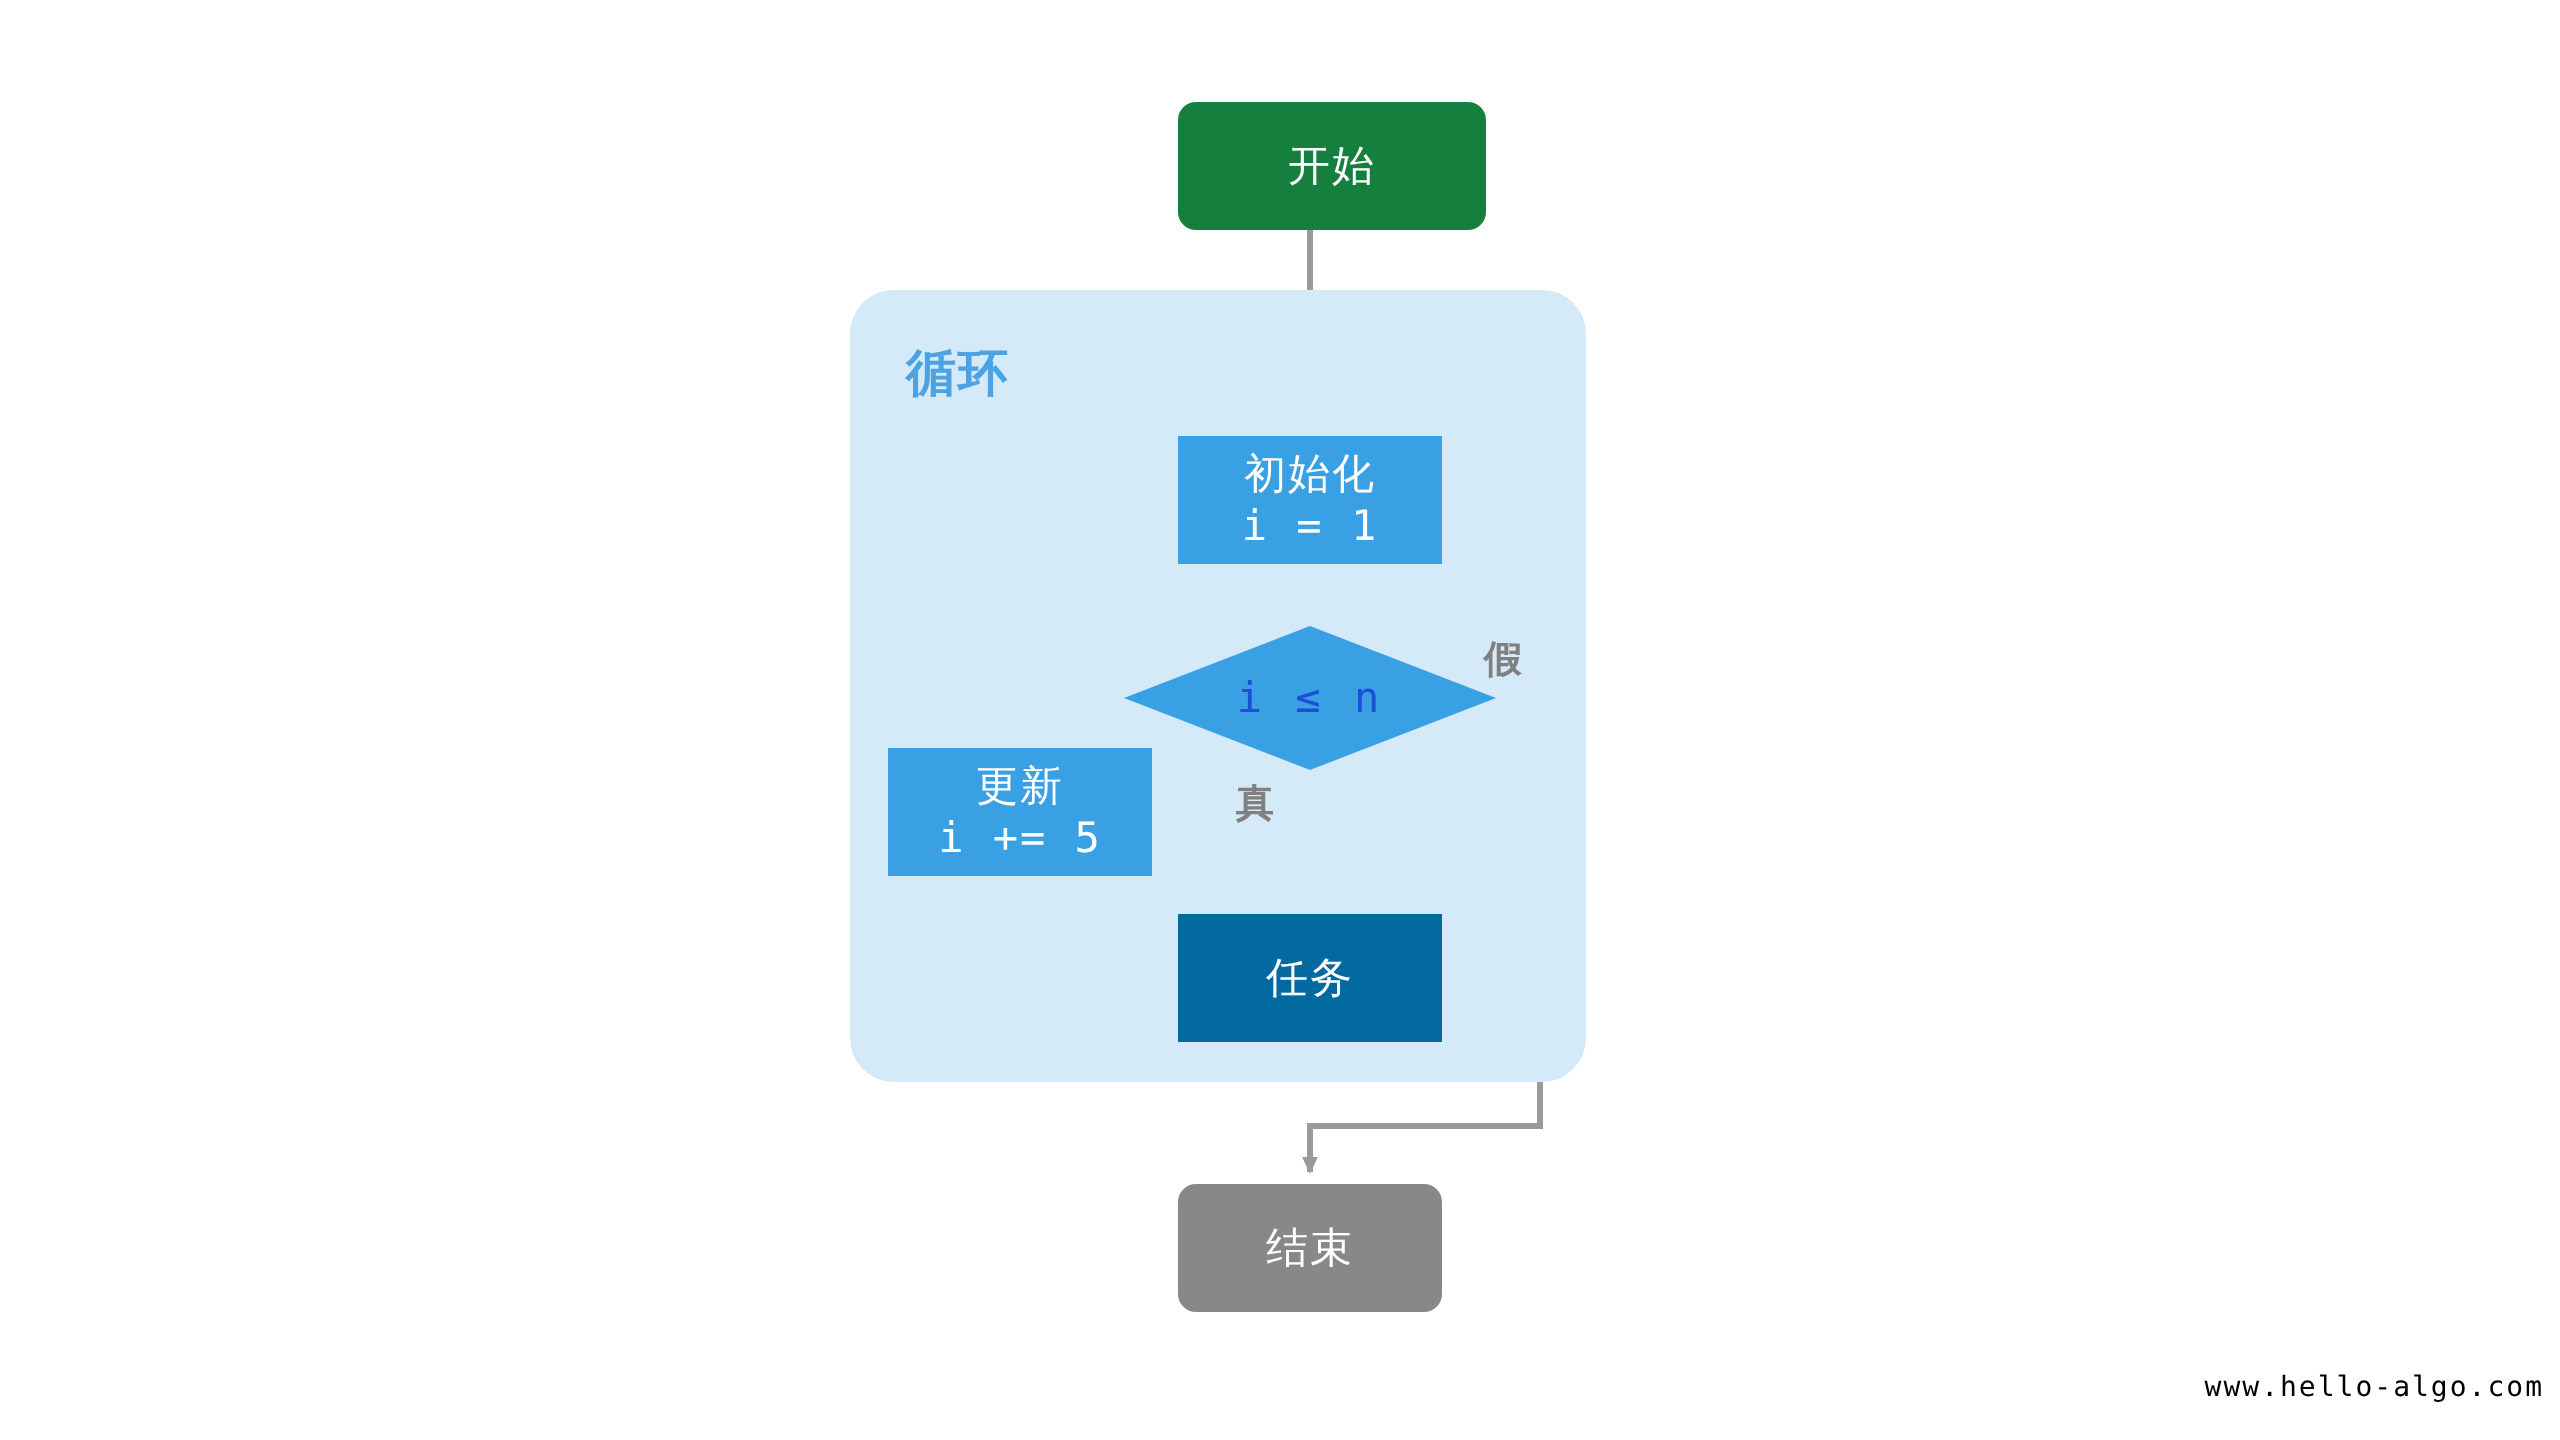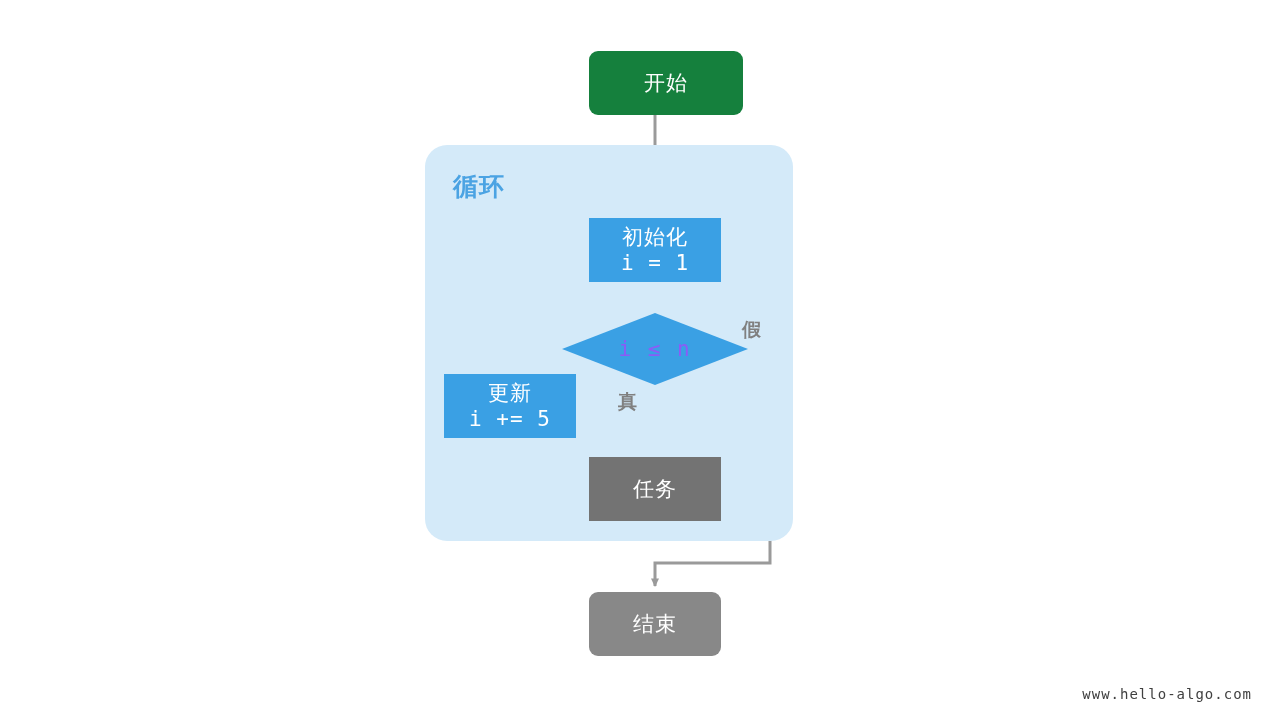--- a/index.html
+++ b/index.html
@@ -124,32 +124,32 @@
   <div id="nodes-layer">
       <div class="node terminal" style="left: 589px; top: 51px; width: 154px; height: 64px; background: #15803d; color: rgb(255, 255, 255);">
         <div class="cn">开始</div>
       </div>
       <div class="node" style="left: 589px; top: 177px; width: 132px; height: 64px; background: rgb(58, 160, 228); color: rgb(255, 255, 255); margin-top: 41px;">
         <div class="cn">初始化</div>
         <div class="mono">i = 1</div>
       </div>
       <div class="diamond-wrap" style="left: 562px; top: 313px; width: 186px; height: 72px;"><svg width="186" height="72" viewBox="0 0 186 72">
           <polygon points="93,0 186,36 93,72 0,36" fill="#3AA0E4"></polygon>
-        </svg><div class="diamond-text" style="color: #8b5cf6;">i ≤ n</div></div>
+        </svg><div class="diamond-text" style="color: #1d4ed8;">i ≤ n</div></div>
       <div class="node" style="left: 444px; top: 374px; width: 132px; height: 64px; background: rgb(58, 160, 228); color: rgb(255, 255, 255);">
         <div class="cn">更新</div>
         <div class="mono">i += 5</div>
       </div>
-      <div class="node" style="left: 589px; top: 457px; width: 132px; height: 64px; background: #737373; color: rgb(255, 255, 255);">
+      <div class="node" style="left: 589px; top: 457px; width: 132px; height: 64px; background: #0369a1; color: rgb(255, 255, 255);">
         <div class="cn">任务</div>
       </div>
       <div class="node terminal" style="left: 589px; top: 592px; width: 132px; height: 64px; background: rgb(136, 136, 136); color: rgb(255, 255, 255);">
         <div class="cn">结束</div>
       </div>
     </div>
 
   <div id="branch-layer">
       <div class="branch-label" style="left: 618px; top: 389px; color: rgb(128, 128, 128);">真</div>
       <div class="branch-label" style="left: 742px; top: 317px; color: rgb(128, 128, 128);">假</div>
     </div>
 
-  <div class="watermark" id="watermark" style="color: #404040; right: 28px; bottom: 18px;">www.hello-algo.com</div>
+  <div class="watermark" id="watermark" style="color: #000000; right: 8px; bottom: 18px;">www.hello-algo.com</div>
 </div>
 
 </body></html>

